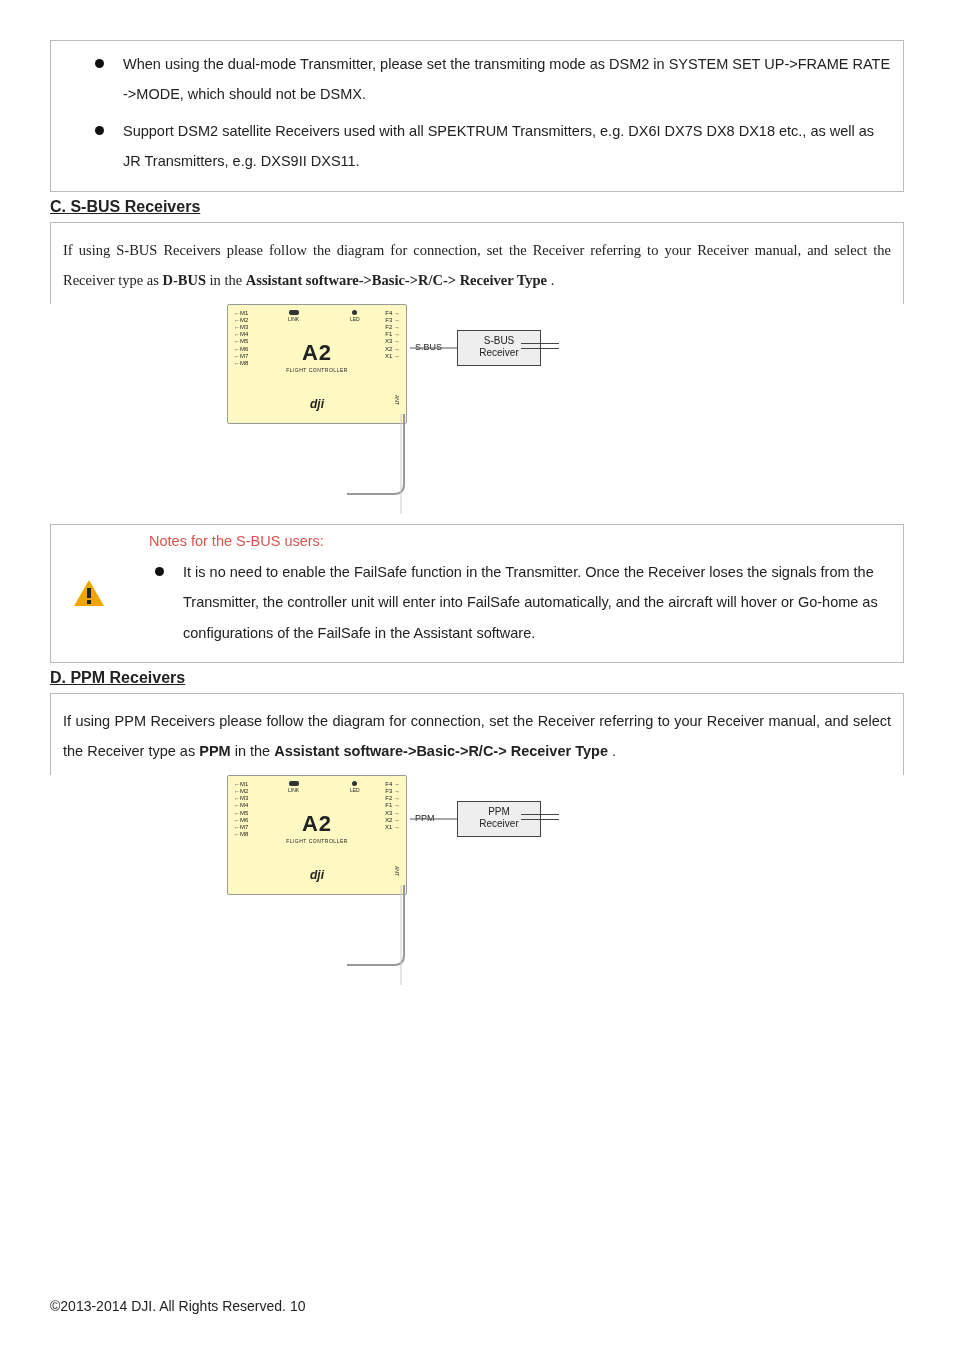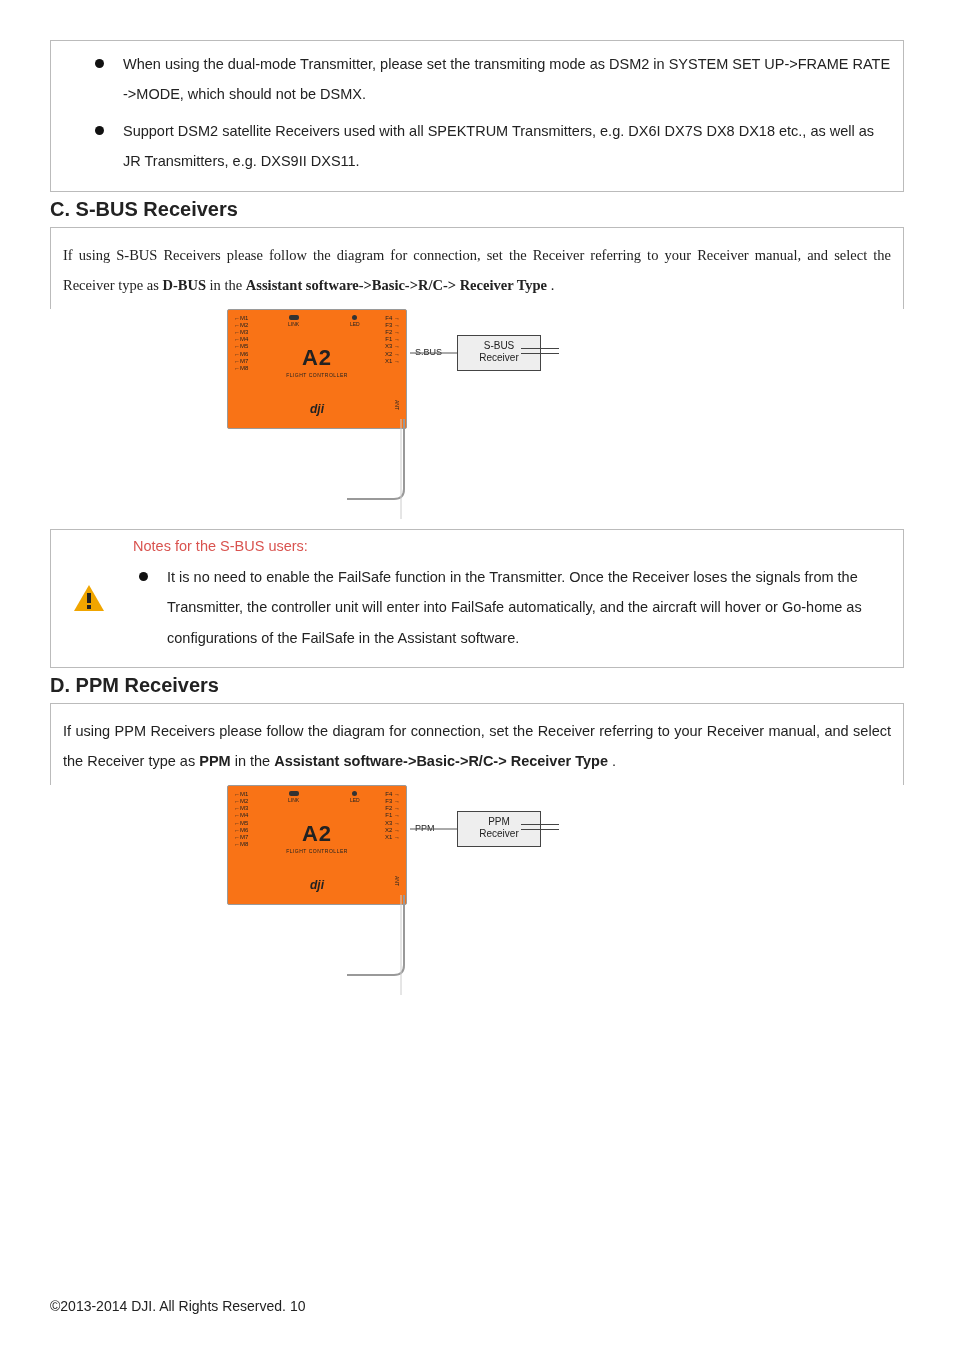--- a/index.html
+++ b/index.html
@@ -42,43 +42,44 @@
     content: "";
     position: absolute;
     left: -28px;
     top: 10px;
     width: 9px;
     height: 9px;
     background: #111;
     border-radius: 50%;
   }
   .section-heading {
-    font-size: 20px;
+    font-size: 16px;
     font-weight: 700;
     margin: 6px 0 6px 0;
+    text-decoration: underline;
   }
   .lead-para {
     margin: 6px 8px 10px 8px;
     line-height: 2.1;
     font-size: 14.5px;
     text-align: justify;
   }
   .bold { font-weight: 700; }
   
   .diagram {
     width: 560px;
     margin: 0 auto 10px auto;
     height: 210px;
     position: relative;
   }
   .unit {
     position: absolute;
     left: 30px; top: 0;
     width: 180px; height: 120px;
-    background: #f97316;
+    background: #fef9c3;
     border: 1px solid #9a9a9a;
     border-radius: 2px;
     font-size: 6px;
     color: #222;
   }
   .unit .mlabels {
     position: absolute; left: 6px; top: 5px;
     line-height: 1.2;
     font-size: 6px;
   }
@@ -163,20 +164,21 @@
   .wire-svg {
     position: absolute;
     left: 0; top: 0;
     pointer-events: none;
   }
   
   .warnbox {
     display: flex;
     border: 1px solid #bbb;
     padding: 8px 12px 8px 8px;
+    gap: 16px;
   }
   .warnbox .iconcell {
     flex: 0 0 60px;
     display: flex;
     align-items: center;
     justify-content: center;
   }
   .warnbox .contentcell {
     flex: 1;
   }

